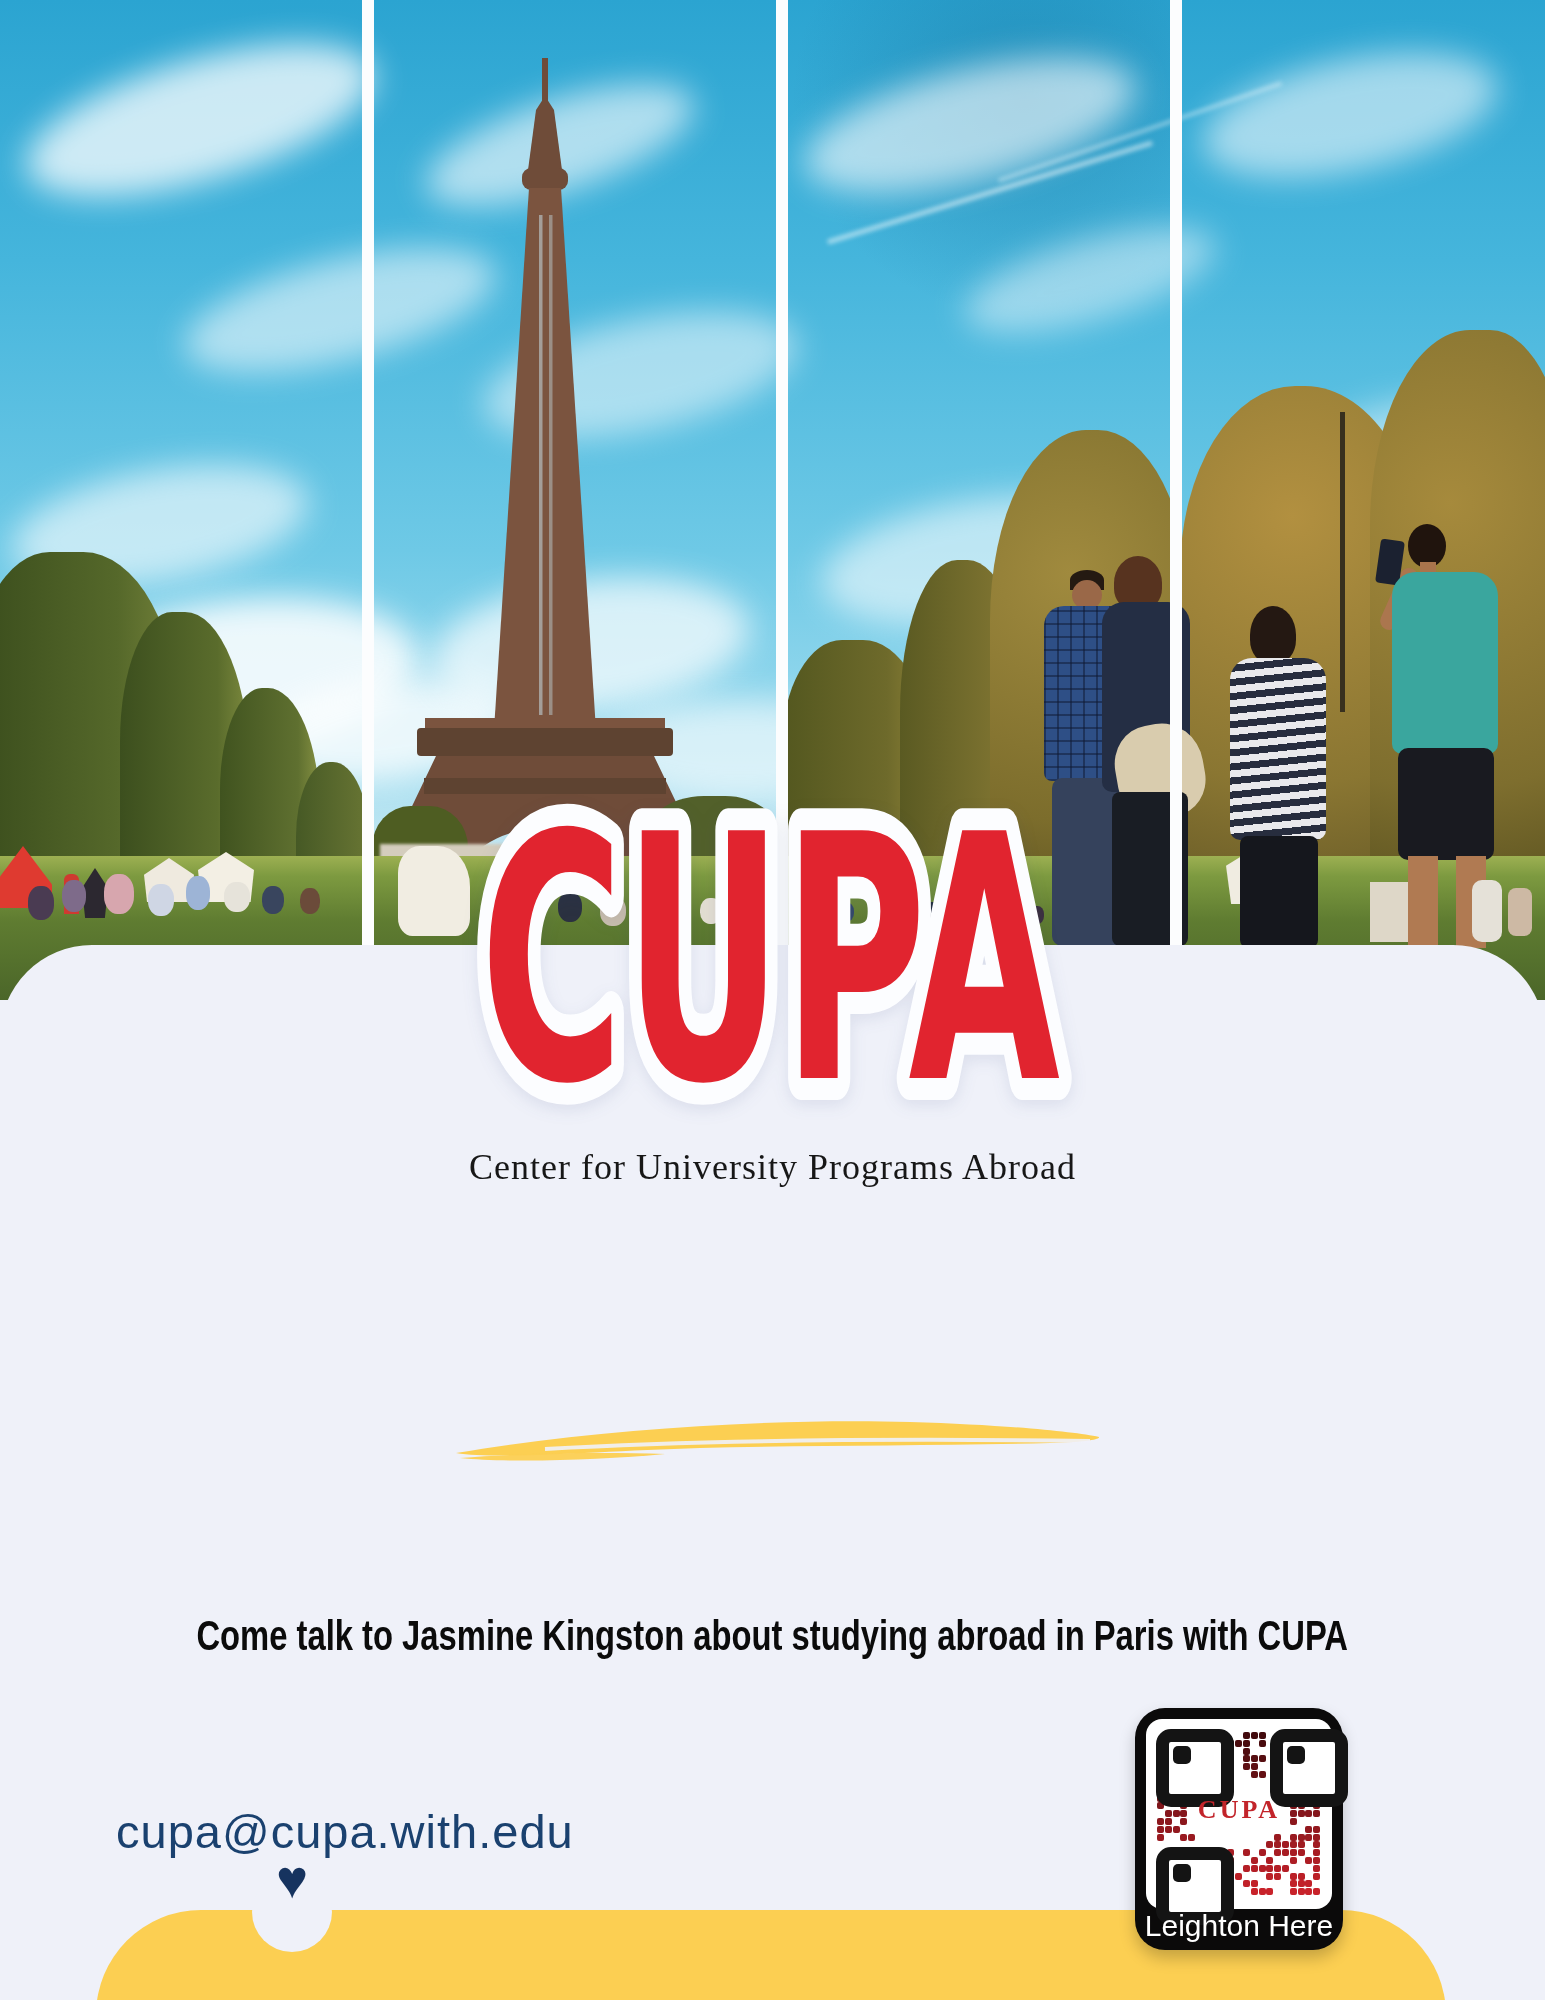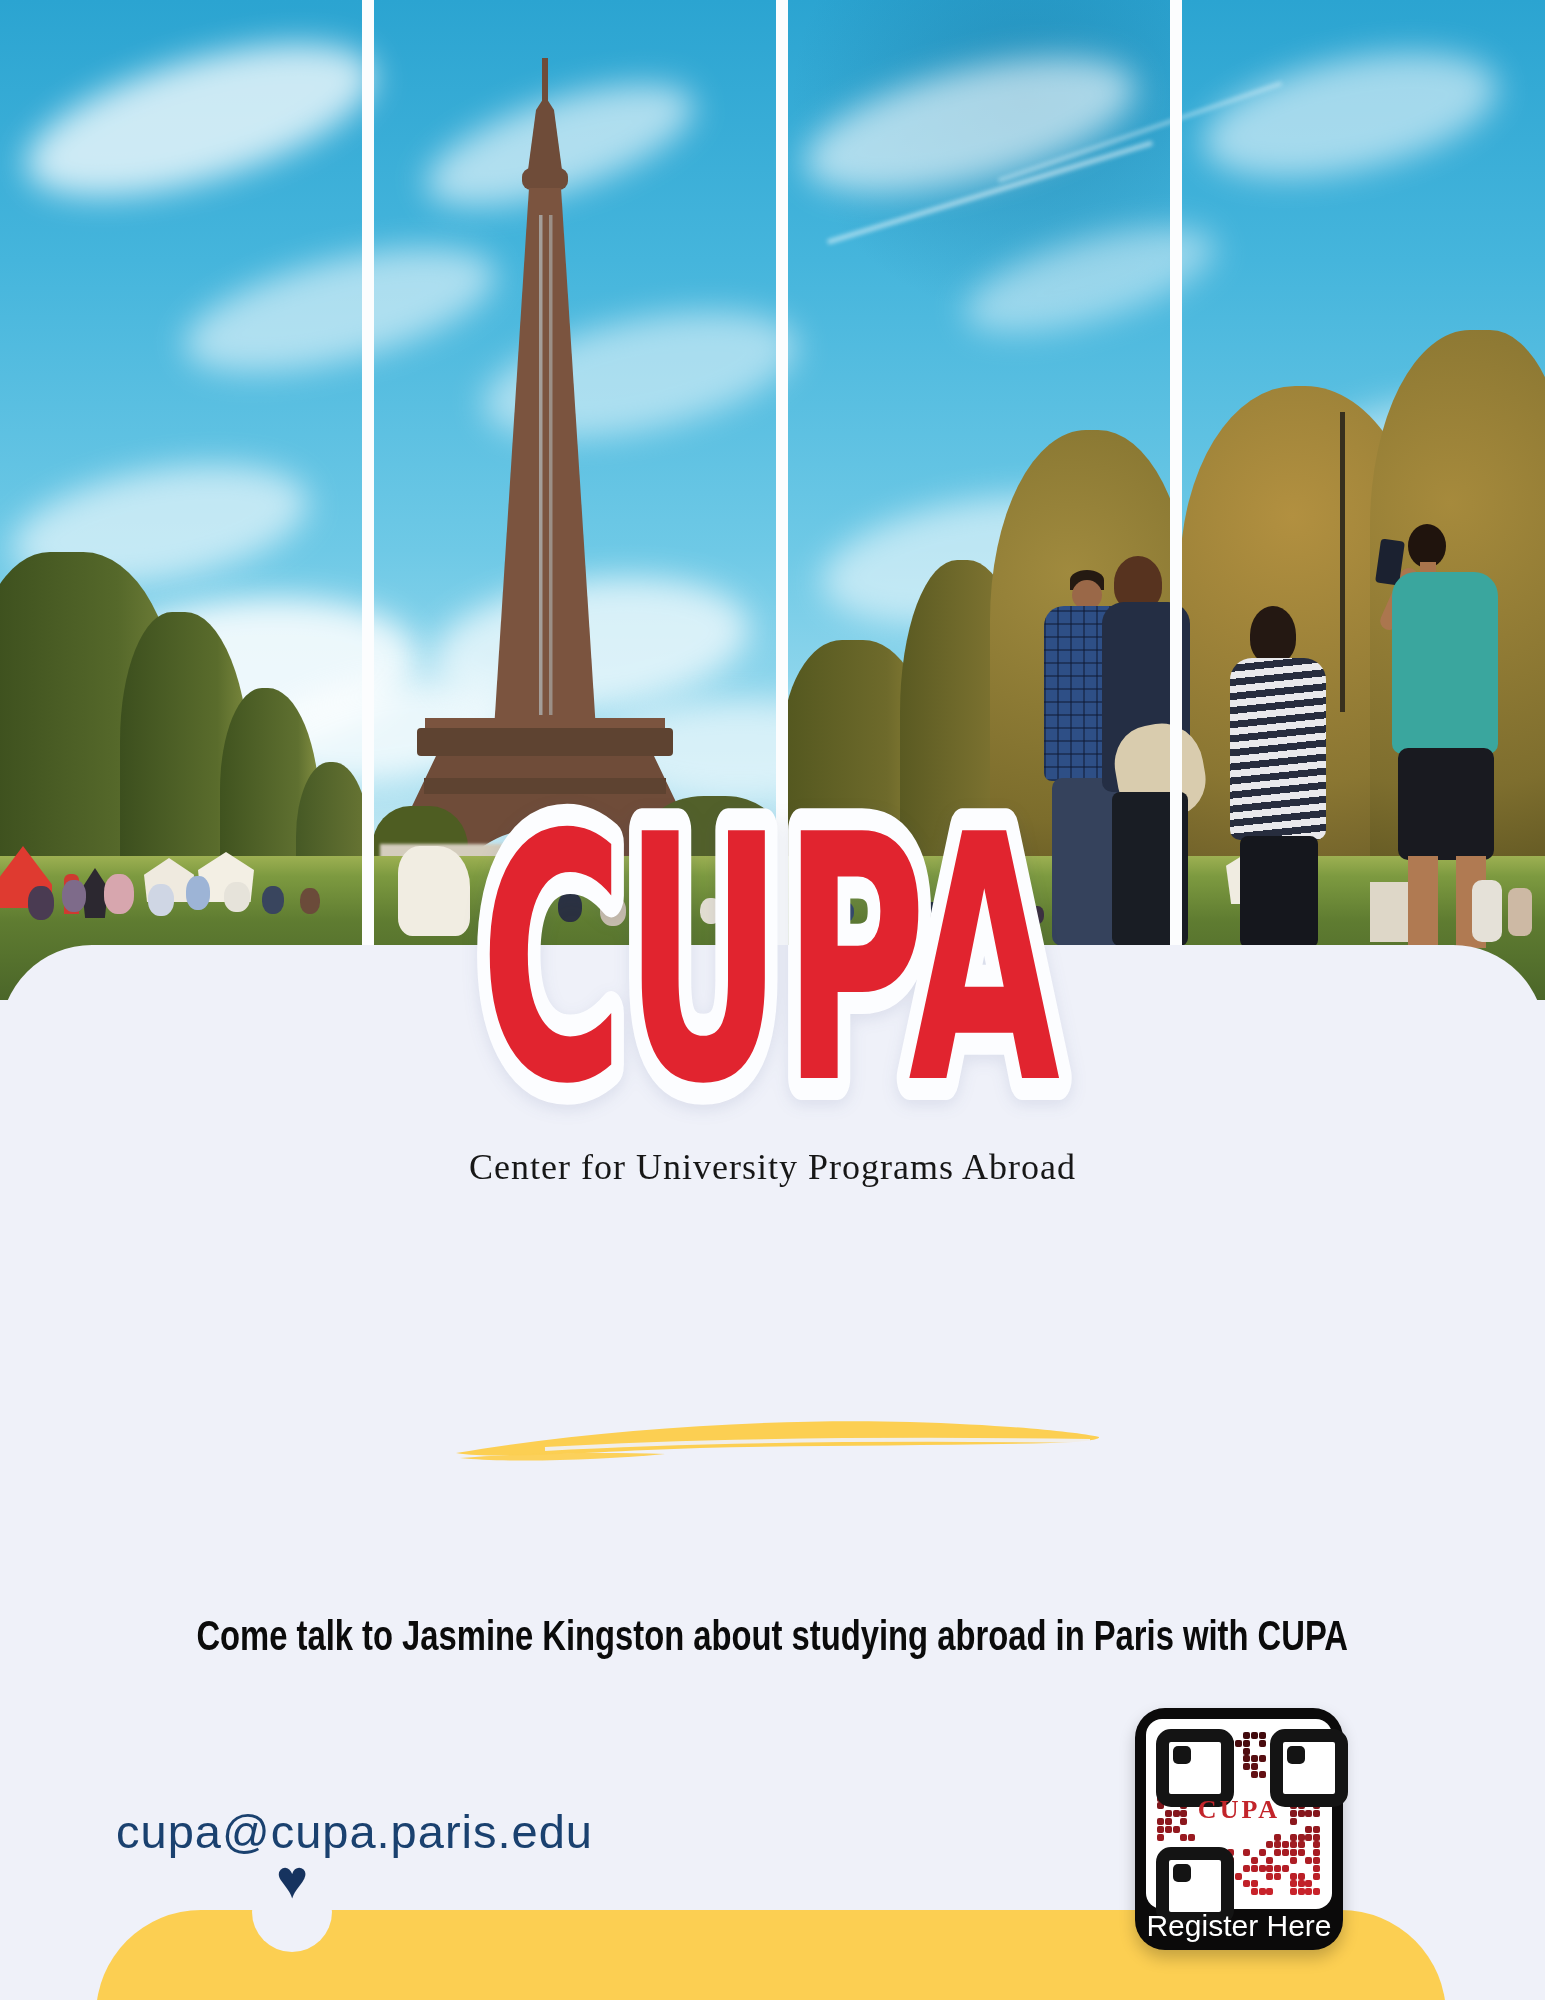--- a/index.html
+++ b/index.html
@@ -186,21 +186,21 @@
     <path d="M10 50 C70 45 150 44 215 46 C150 52 60 55 10 50 Z" fill="#fccf52" opacity=".95"></path>
     <path d="M95 41 C240 33 420 30 640 33" stroke="#eff1f9" stroke-width="4" fill="none" opacity=".9"></path>
   </svg>
 
 
   <div class="abs invite">
     <span>Come talk to Jasmine Kingston about studying abroad in Paris with CUPA</span>
   </div>
 
 
-  <div class="abs email">cupa@cupa.paris.edu</div>
+  <div class="abs email">cupa@cupa.with.edu</div>
 
   <div class="abs qr">
     <div class="qr-white">
       <div class="qr-mods" id="qr-mods">
           <i style="left: 54.7px; top: 0px; width: 7px; height: 7px; background: rgb(66, 10, 13);"></i>
           <i style="left: 62.5px; top: 0px; width: 7px; height: 7px; background: rgb(66, 10, 13);"></i>
           <i style="left: 85.9px; top: 0px; width: 7px; height: 7px; background: rgb(66, 10, 13);"></i>
           <i style="left: 93.7px; top: 0px; width: 7px; height: 7px; background: rgb(66, 10, 13);"></i>
           <i style="left: 101.5px; top: 0px; width: 7px; height: 7px; background: rgb(66, 10, 13);"></i>
           <i style="left: 54.7px; top: 7.8px; width: 7px; height: 7px; background: rgb(73, 11, 14);"></i>
@@ -321,16 +321,16 @@
           <i></i>
         </div>
       <div class="finder" style="left:124px;top:10px">
           <i></i>
         </div>
       <div class="finder" style="left:10px;top:128px">
           <i></i>
         </div>
       <div class="qr-label">CUPA</div>
     </div>
-    <div class="qr-caption">Register Here</div>
+    <div class="qr-caption">Leighton Here</div>
   </div>
 
 </div>
 
 </body></html>

